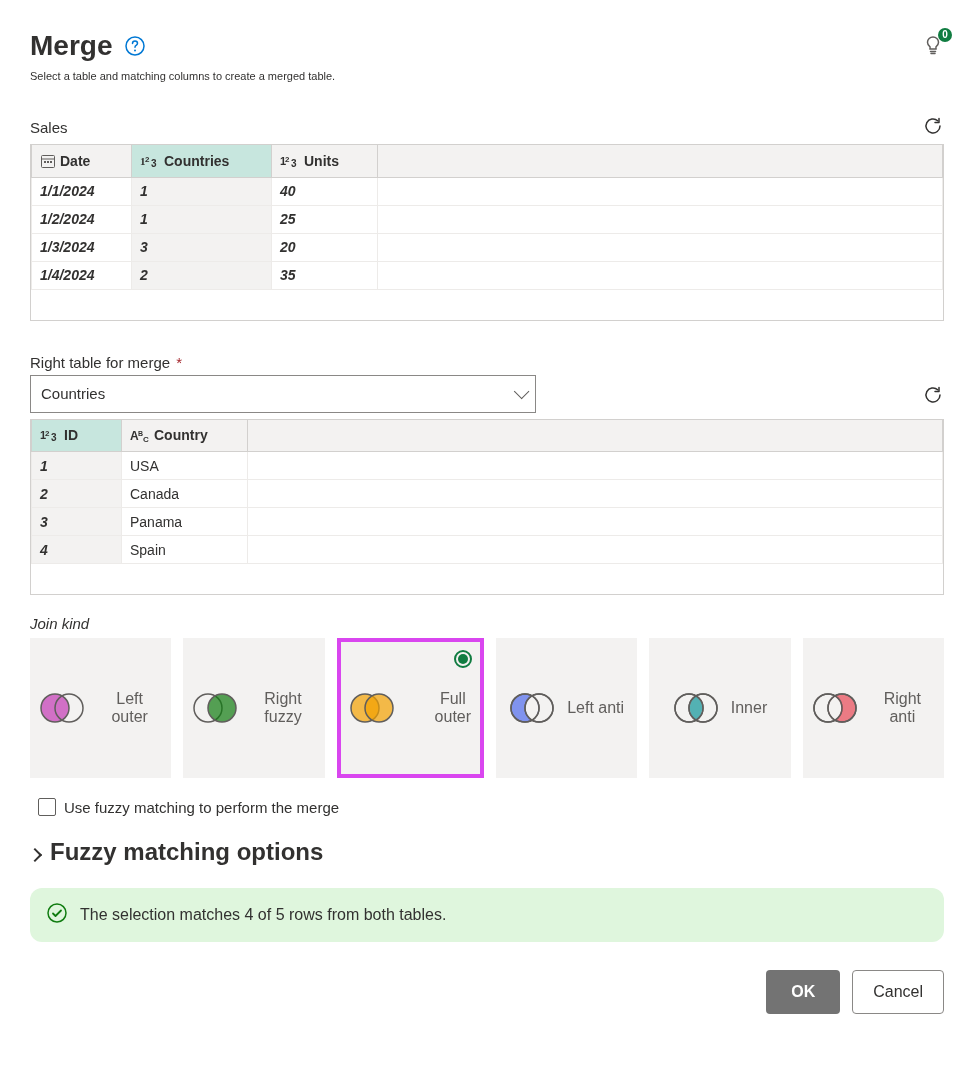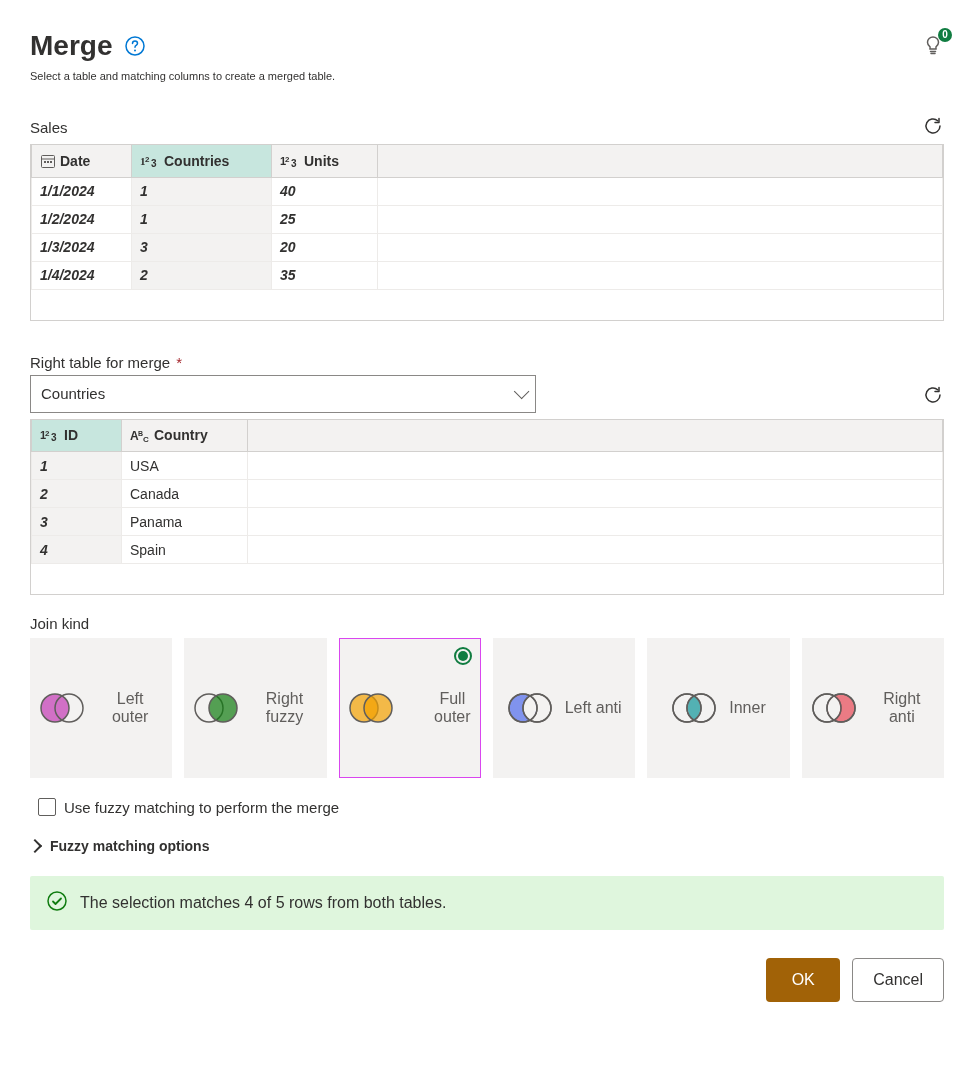--- a/index.html
+++ b/index.html
@@ -140,21 +140,21 @@
     justify-content:center;
     gap: 12px;
     position:relative;
     cursor:pointer;
     font-size: 16px;
     color: #605e5c;
     text-align:center;
     padding: 8px;
   }
   .join-tile.selected {
-    border: 1px solid #d946ef;
+    border: 4px solid #d946ef;
     gap: 39px;
   }
   .join-tile .radio {
     position:absolute;
     top:8px; right:8px;
     width:18px; height:18px;
     border-radius:50%;
     border:2px solid #107c41;
     display:flex; align-items:center; justify-content:center;
   }
@@ -172,39 +172,39 @@
   }
   .checkbox {
     width:18px; height:18px;
     border:1px solid #605e5c;
     border-radius:2px;
   }
 
   
   .expander {
     display:flex; align-items:center; gap:8px;
-    font-size: 14px;
+    font-size: 24px;
     font-weight:600;
     margin-bottom: 22px;
     cursor:pointer;
   }
   .chev-right::before {
     content:'';
     display:inline-block;
     width:8px; height:8px;
     border-right:2px solid #323130;
     border-bottom:2px solid #323130;
     transform: rotate(-45deg);
     margin-right:2px;
   }
 
   
   .banner {
     background: #dff6dd;
-    border-radius: 2px;
+    border-radius: 12px;
     padding: 14px 16px;
     display:flex;
     align-items:center;
     gap: 12px;
     font-size: 16px;
     margin-bottom: 28px;
   }
 
   
   .footer {
@@ -215,24 +215,24 @@
   .btn {
     height: 44px;
     min-width: 74px;
     padding: 0 20px;
     font-size: 16px;
     border-radius: 4px;
     cursor:pointer;
     display:flex; align-items:center; justify-content:center;
   }
   .btn-primary {
-    background: #a16207;
+    background: #737373;
     color: #fff;
     border: none;
-    font-weight:400;
+    font-weight:700;
   }
   .btn-secondary {
     background: #fff;
     color: #323130;
     border: 1px solid #8a8886;
   }
 </style>
 </head>
 <body>
 
@@ -421,21 +421,21 @@
         <tr>
           <td class="num selcol">4</td>
           <td style="font-style:normal">Spain</td>
           <td></td>
         </tr>
       </tbody>
   </table>
   <div class="tail"></div>
 </div>
 
-<div class="section-label" style="margin-top:12px;">
+<div class="section-label" style="margin-top:12px;font-style:italic;">
   <span>Join kind</span>
 </div>
 <div class="join-row" id="join-row">
     <div class="join-tile">
       <div class="venn"><svg width="46" height="30" viewBox="0 0 46 30">
           <circle cx="16" cy="15" r="14" fill="#c239b3" fill-opacity="0.7" stroke="#605e5c" stroke-width="1.5"></circle>
           <circle cx="30" cy="15" r="14" fill="none" fill-opacity="0" stroke="#605e5c" stroke-width="1.5"></circle>
         </svg></div>
       <div>Left outer</div>
     </div>

